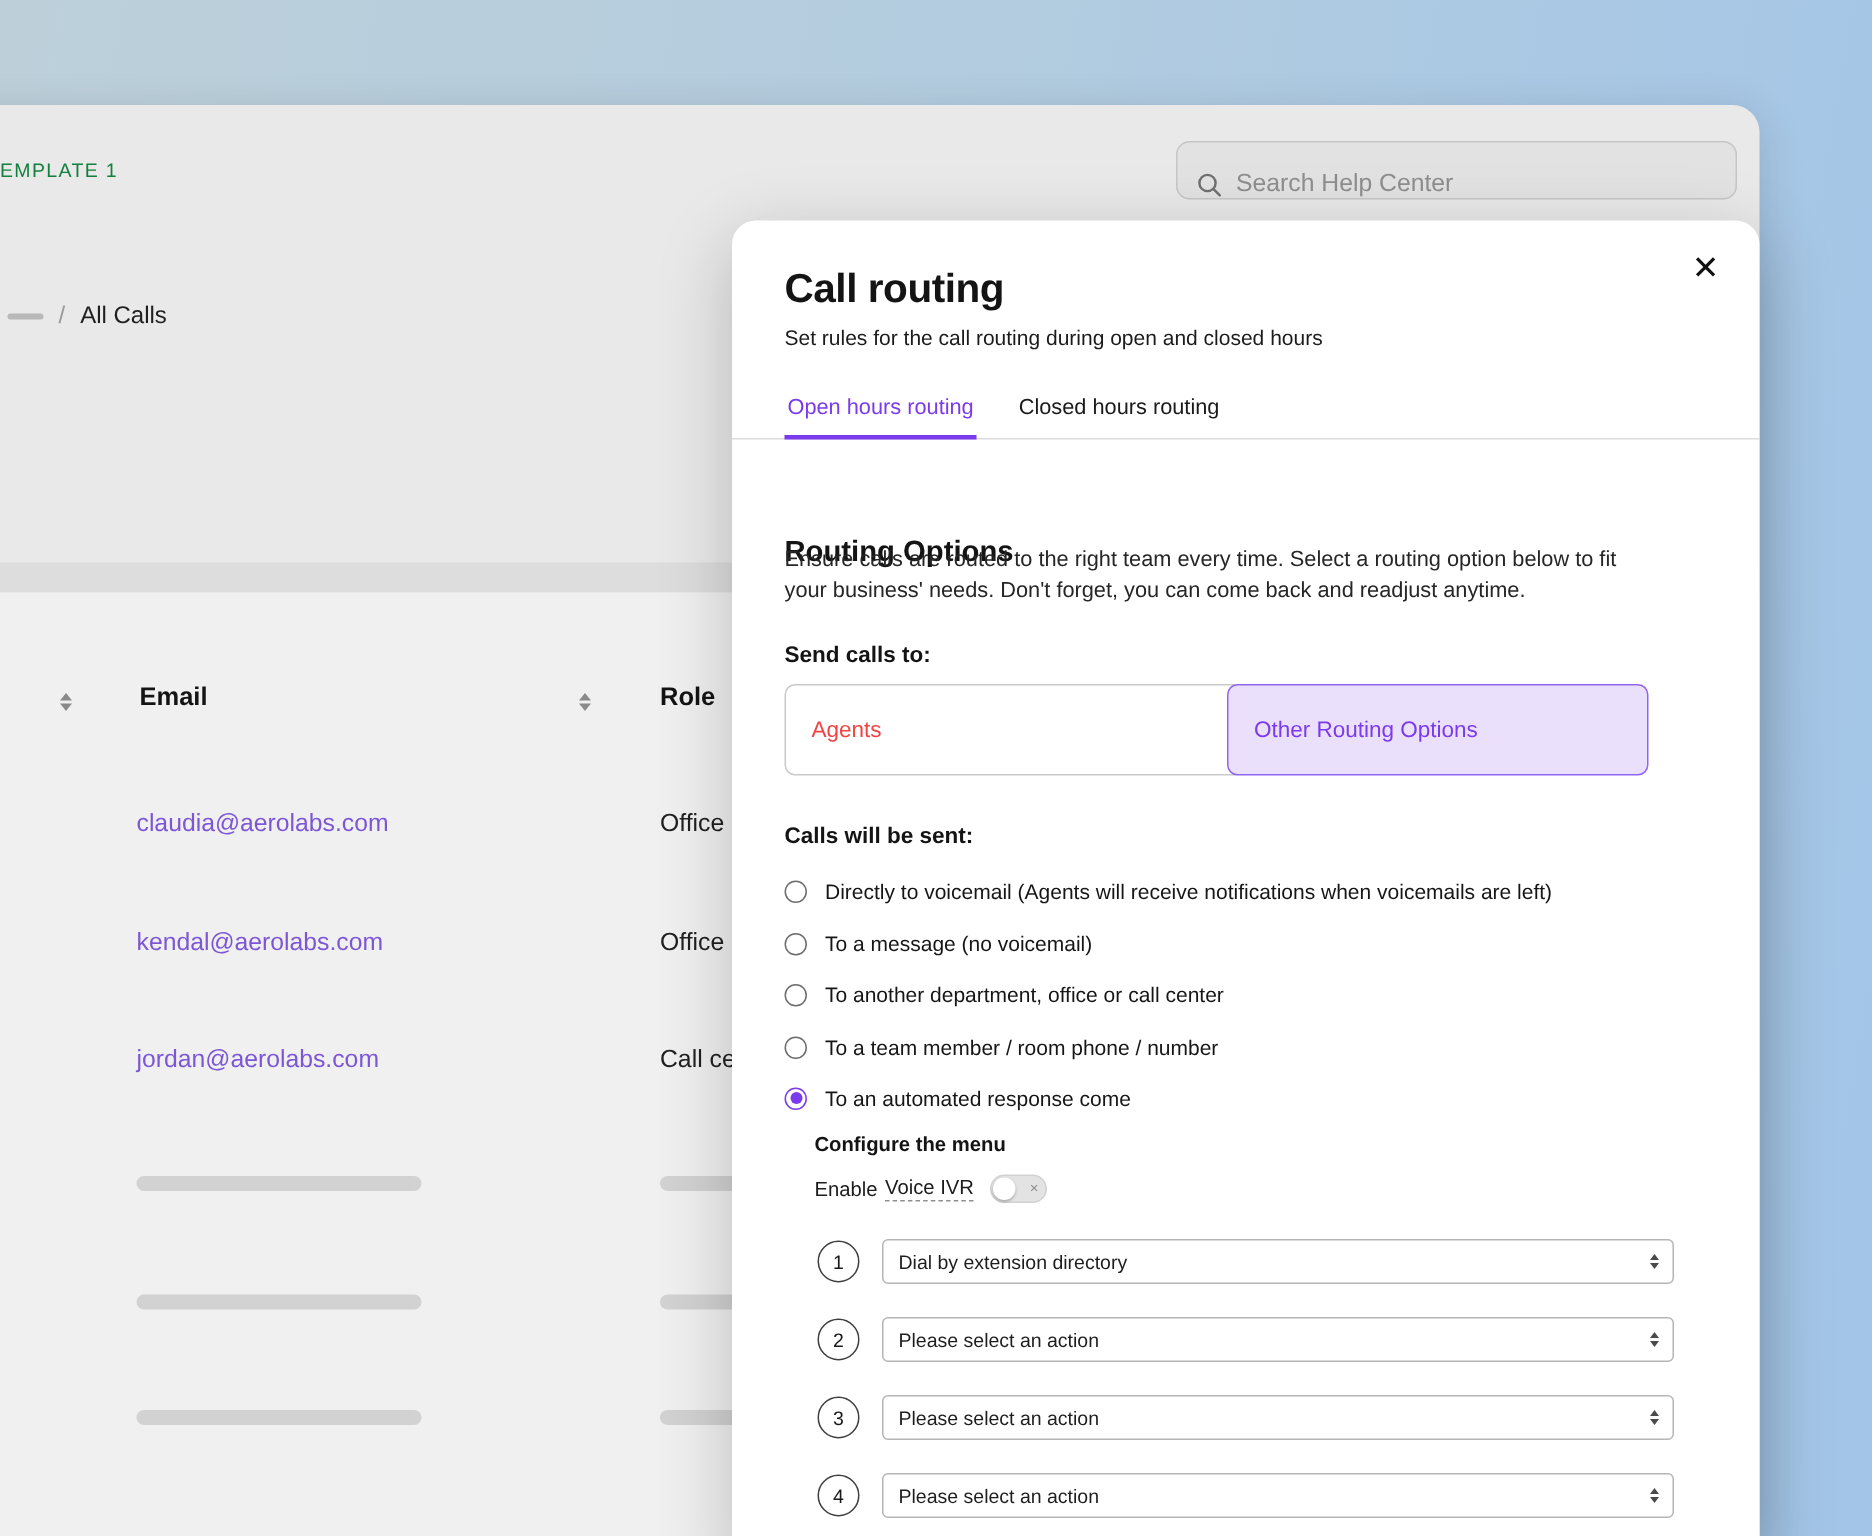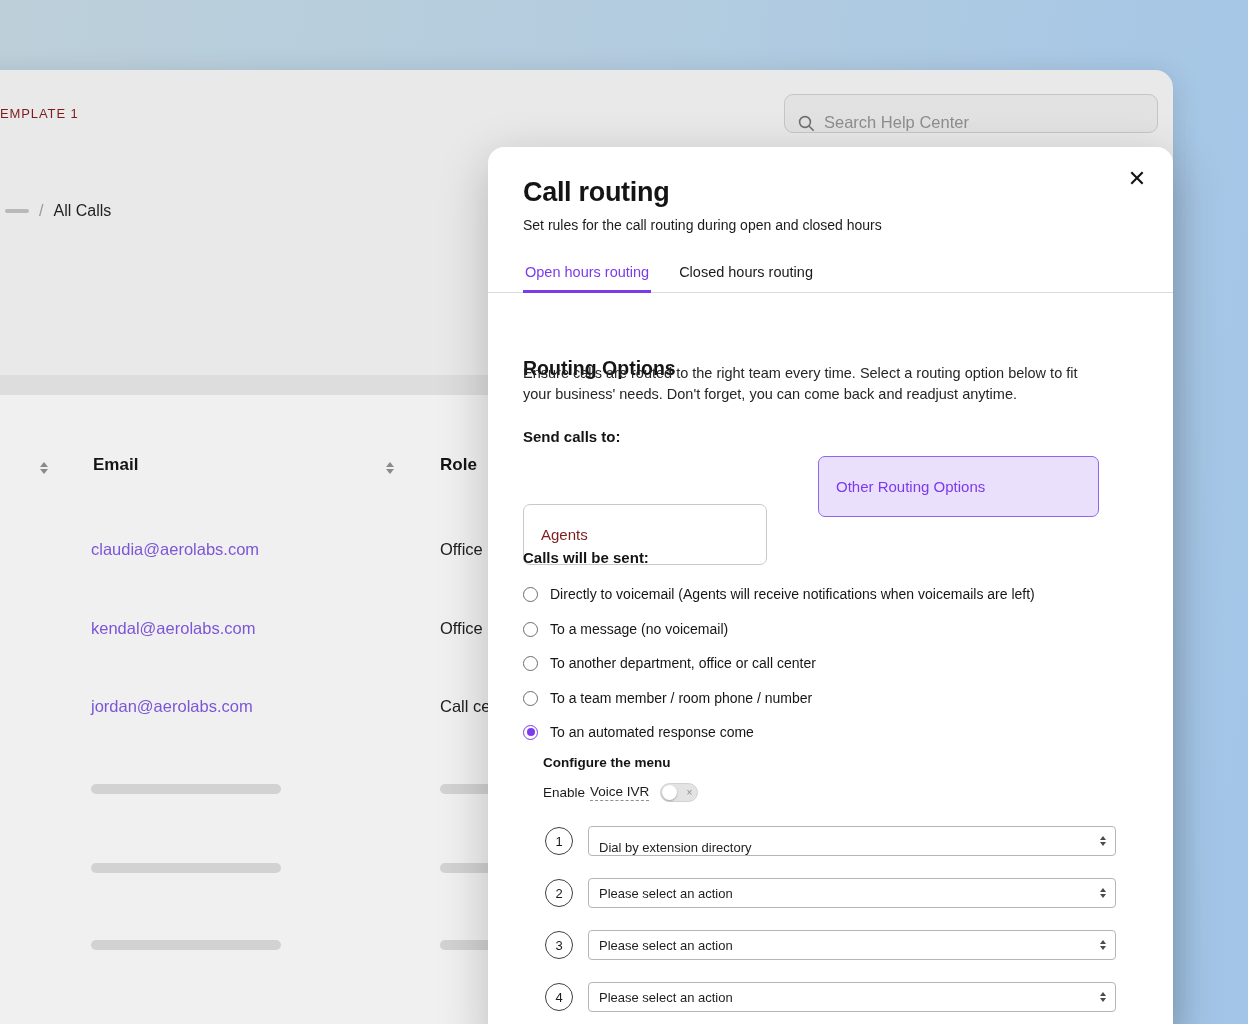--- a/index.html
+++ b/index.html
@@ -11,21 +11,21 @@
   }
 
   
   .app-window {
     position:absolute; left:-40px; top:70px; width:1213px; height:954px;
     background:#e9e9e9; border-top-right-radius:18px;
     box-shadow: 0 6px 30px rgba(0,0,0,.14);
   }
   .template-label {
     position:absolute; left:40px; top:36px;
-    font-size:13px; letter-spacing:.9px; color:#7f1d1d;
+    font-size:13px; letter-spacing:.9px; color:#15803d;
   }
   .search-box {
     position:absolute; left:824px; top:24px; width:374px; height:39px;
     background:#e2e2e2; border:1px solid #c6c6c6; border-radius:9px;
     display:flex; align-items:flex-end; gap:9px; padding:0 13px;
   }
   .search-input {
     border:none; outline:none; background:transparent; width:100%;
     font-size:16.5px; color:#5f5f5f; font-family:inherit;
   }
@@ -83,21 +83,21 @@
   .tab.active { color:#7c3aed; border-bottom:3px solid #7c3aed; }
 
   .routing-heading { position:absolute; left:35px; top:182px; font-size:19.5px; font-weight:700; color:#141414;margin-top:28px; }
   .routing-desc { position:absolute; left:35px; top:216px; width:578px; font-size:14.5px; line-height:21px; color:#262626; }
   .send-calls-label { position:absolute; left:35px; top:281px; font-size:15px; font-weight:700; color:#141414; }
 
   .option-btn {
     position:absolute; top:309px; height:61px; border-radius:7px;
     display:flex; align-items:center; padding-left:17px; font-size:15px; cursor:pointer;
   }
-  .option-agents { left:35px; width:244px; background:#ffffff; border:1px solid #c9c9c9; color:#7f1d1d;margin-top:48px; }
+  .option-agents { left:35px; width:308px; background:#ffffff; border:1px solid #c9c9c9; color:#ef4444; }
   .option-other  { left:330px; width:281px; background:#ebe0fc; border:1px solid #9166ef; color:#7c3aed; }
 
   .calls-sent-label { position:absolute; left:35px; top:402px; font-size:15px; font-weight:700; color:#141414; }
 
   .radio-row { position:absolute; left:35px; display:flex; align-items:center; gap:12px; height:20px; font-size:14px; color:#161616; cursor:pointer; }
   .ry1 { top:437px; } .ry2 { top:472px; } .ry3 { top:506px; } .ry4 { top:541px; } .ry5 { top:575px; }
   .radio { width:15px; height:15px; border:1.6px solid #6d6d6d; border-radius:50%; flex:0 0 auto; background:#fff; }
   .radio.checked { border-color:#7c3aed; position:relative; }
   .radio.checked::after { content:""; position:absolute; inset:2.5px; background:#7c3aed; border-radius:50%; }
 
@@ -115,21 +115,21 @@
   }
   .select {
     position:absolute; left:100px; width:528px; height:30px;
     background:#fff; border:1px solid #b5b5b5; border-radius:4px;
     display:flex; align-items:center; padding:0 28px 0 10px;
     font-size:13px; color:#1e1e1e; cursor:pointer;
   }
   .select .arrows { position:absolute; right:9px; top:50%; transform:translateY(-50%); display:flex; flex-direction:column; gap:2px; }
   .tri-up { width:0; height:0; border-left:3.5px solid transparent; border-right:3.5px solid transparent; border-bottom:4.5px solid #4a4a4a; }
   .tri-down { width:0; height:0; border-left:3.5px solid transparent; border-right:3.5px solid transparent; border-top:4.5px solid #4a4a4a; }
-  .sely1 { top:679px;align-items:flex-end; } .sely2 { top:731px; } .sely3 { top:783px; } .sely4 { top:835px; }
+  .sely1 { top:679px; } .sely2 { top:731px; } .sely3 { top:783px; } .sely4 { top:835px; }
   .ciry1 { top:680px; } .ciry2 { top:732px; } .ciry3 { top:784px; } .ciry4 { top:836px; }
 </style>
 </head>
 <body>
 
 <div class="app-window">
 
   <div class="template-label">EMPLATE 1</div>
 
   <div class="search-box">

